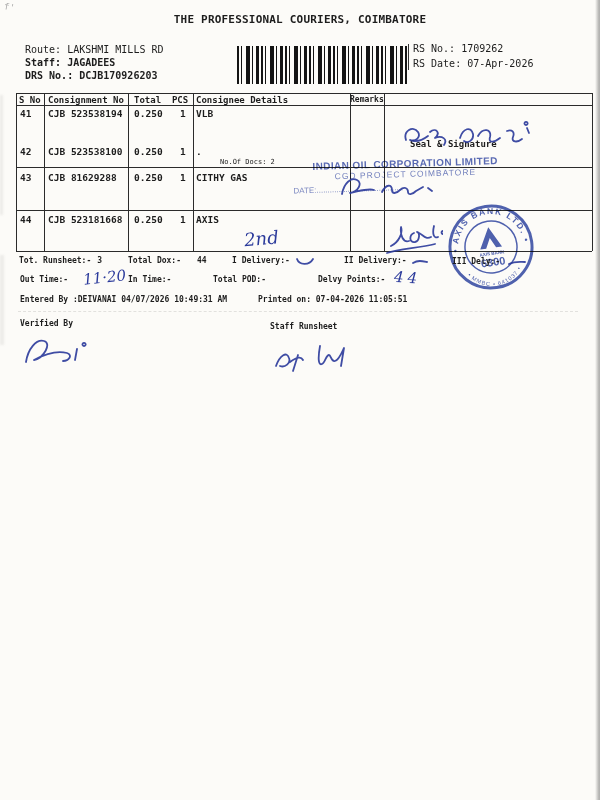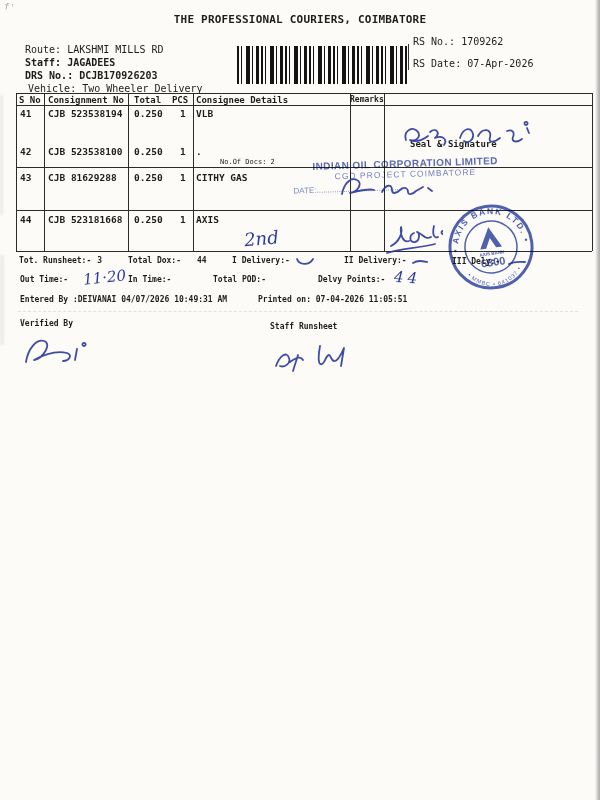--- a/index.html
+++ b/index.html
@@ -53,25 +53,24 @@
 </head>
 <body>
 
 <div class="page">
 
   <div class="abs center title b">THE PROFESSIONAL COURIERS, COIMBATORE</div>
 
   <div class="abs info" style="left:25px;top:44px;"><span>Route:</span> <span>LAKSHMI MILLS RD</span></div>
   <div class="abs info b" style="left:25px;top:57px;"><span>Staff:</span> <span>JAGADEES</span></div>
   <div class="abs info b" style="left:25px;top:70px;"><span>DRS No.:</span> <span>DCJB170926203</span></div>
-  <div class="abs info" style="left:28px;top:83px;"><span>Vehicle:</span> <span>Two Wheeler Delivery</span></div>
 
   <div class="abs barcode"></div>
   <div class="abs vsep"></div>
-  <div class="abs rsline" style="top:36px;"><span>RS No.:</span> <span>1709262</span></div>
+  <div class="abs rsline" style="top:43px;"><span>RS No.:</span> <span>1709262</span></div>
   <div class="abs rsline" style="top:58px;"><span>RS Date:</span> <span>07-Apr-2026</span></div>
 
   <div>
     <div class="abs hline" style="left:16px;top:93px;width:576px;"></div>
     <div class="abs hline" style="left:16px;top:105px;width:576px;"></div>
     <div class="abs hline" style="left:16px;top:167px;width:576px;"></div>
     <div class="abs hline" style="left:16px;top:210px;width:576px;"></div>
     <div class="abs hline" style="left:16px;top:251px;width:576px;"></div>
     <div class="abs vline" style="left:16px;top:93px;height:158px;"></div>
     <div class="abs vline" style="left:44px;top:93px;height:158px;"></div>

